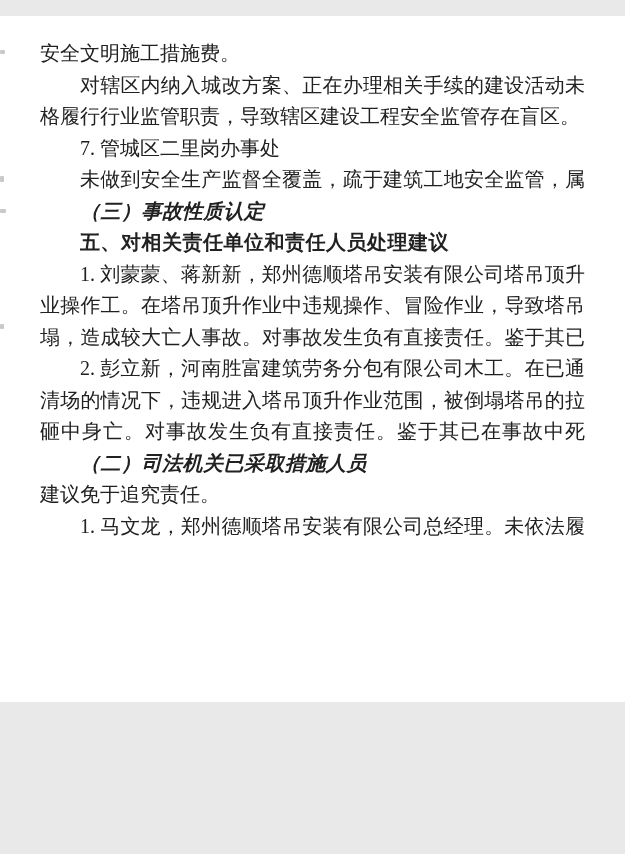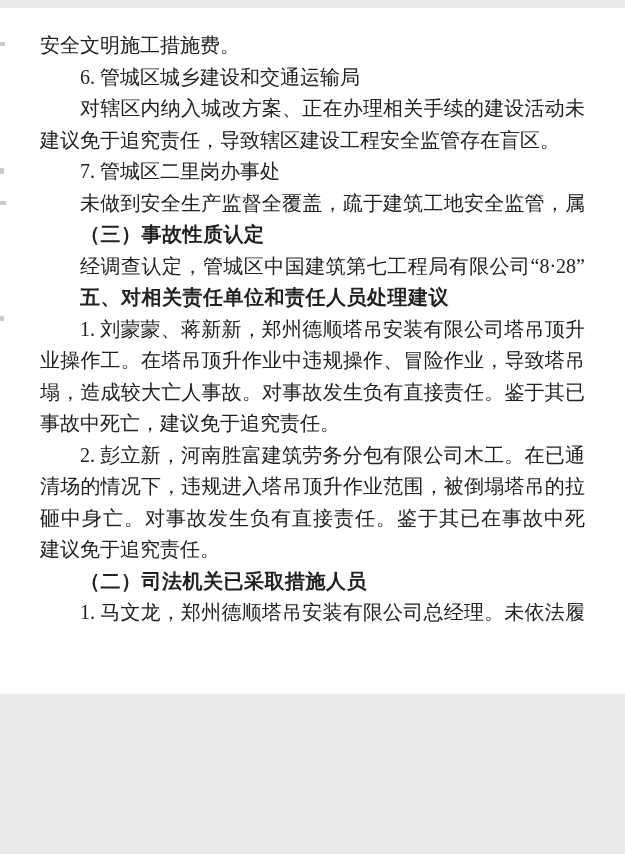--- a/index.html
+++ b/index.html
@@ -1,19 +1,19 @@
 <!DOCTYPE html>
 <html lang="zh"><head>
 <meta charset="utf-8">
 <style>
   html,body{margin:0;padding:0;background:#e9e9e9;}
   .page{
     position:relative;
     width:625px;height:686px;
-    margin:8px auto;
+    margin:16px auto;
     background:#ffffff;
     overflow:hidden;
     font-family:"Liberation Serif","DejaVu Serif",serif;
     color:#212121;
   }
   .content{
     position:absolute;
     left:40px;top:22px;
     width:545px;
   }
@@ -25,21 +25,21 @@
     overflow:hidden;
     color:#212121;
   }
   .indent-2{padding-left:40px;}
   .align-justify{
     text-align:justify;
     text-align-last:justify;
   }
   .align-left{text-align:left;}
   .style-body{font-weight:400;}
-  .style-kaiti{font-weight:600;letter-spacing:0.5px;}
+  .style-kaiti{font-weight:600;letter-spacing:0.5px;font-style:italic;}
   .style-heading{
     font-family:"Liberation Sans","DejaVu Sans",sans-serif;
     font-weight:700;
     letter-spacing:0.5px;
   }
   .footer-pagenum{
     position:absolute;
     left:44px;top:781px;
     font-size:19px;
     letter-spacing:1px;
@@ -79,37 +79,34 @@
 
 <div class="page">
 
   <div class="speck s1"></div>
   <div class="speck s2"></div>
   <div class="speck s3"></div>
   <div class="speck s4"></div>
 
   <div class="content" id="lines-container">
       <div class="line style-body align-left">安全文明施工措施费。</div>
-      <div class="line style-body align-left indent-2">6. 管城区城乡建设和交通运输局</div>
       <div class="line style-body align-justify indent-2">对辖区内纳入城改方案、正在办理相关手续的建设活动未严</div>
-      <div class="line style-body align-left">建议免于追究责任，导致辖区建设工程安全监管存在盲区。</div>
+      <div class="line style-body align-left">格履行行业监管职责，导致辖区建设工程安全监管存在盲区。</div>
       <div class="line style-body align-left indent-2">7. 管城区二里岗办事处</div>
       <div class="line style-body align-justify indent-2">未做到安全生产监督全覆盖，疏于建筑工地安全监管，属地</div>
       <div class="line style-kaiti align-left indent-2">（三）事故性质认定</div>
-      <div class="line style-body align-justify indent-2">经调查认定，管城区中国建筑第七工程局有限公司“8·28”</div>
       <div class="line style-heading align-left indent-2">五、对相关责任单位和责任人员处理建议</div>
       <div class="line style-body align-justify indent-2">1. 刘蒙蒙、蒋新新，郑州德顺塔吊安装有限公司塔吊顶升作</div>
       <div class="line style-body align-justify">业操作工。在塔吊顶升作业中违规操作、冒险作业，导致塔吊倒</div>
       <div class="line style-body align-justify">塌，造成较大亡人事故。对事故发生负有直接责任。鉴于其已在</div>
-      <div class="line style-body align-left">事故中死亡，建议免于追究责任。</div>
       <div class="line style-body align-justify indent-2">2. 彭立新，河南胜富建筑劳务分包有限公司木工。在已通知</div>
       <div class="line style-body align-justify">清场的情况下，违规进入塔吊顶升作业范围，被倒塌塔吊的拉杆</div>
       <div class="line style-body align-justify">砸中身亡。对事故发生负有直接责任。鉴于其已在事故中死亡，</div>
+      <div class="line style-kaiti align-left indent-2">（二）司法机关已采取措施人员</div>
       <div class="line style-body align-left">建议免于追究责任。</div>
-      <div class="line style-kaiti align-left indent-2">（二）司法机关已采取措施人员</div>
       <div class="line style-body align-justify indent-2">1. 马文龙，郑州德顺塔吊安装有限公司总经理。未依法履行</div>
     </div>
 
   <div class="footer-pagenum">- 16 -</div>
 
   <div class="watermark">
     <span class="wm-icon">
       <svg viewBox="0 0 26 26" width="26" height="26" fill="none">
         <circle cx="14" cy="15" r="8.5" stroke="#c3c3c3" stroke-width="1.6"></circle>
         <ellipse cx="7" cy="8" rx="5" ry="4" stroke="#c3c3c3" stroke-width="1.4"></ellipse>

